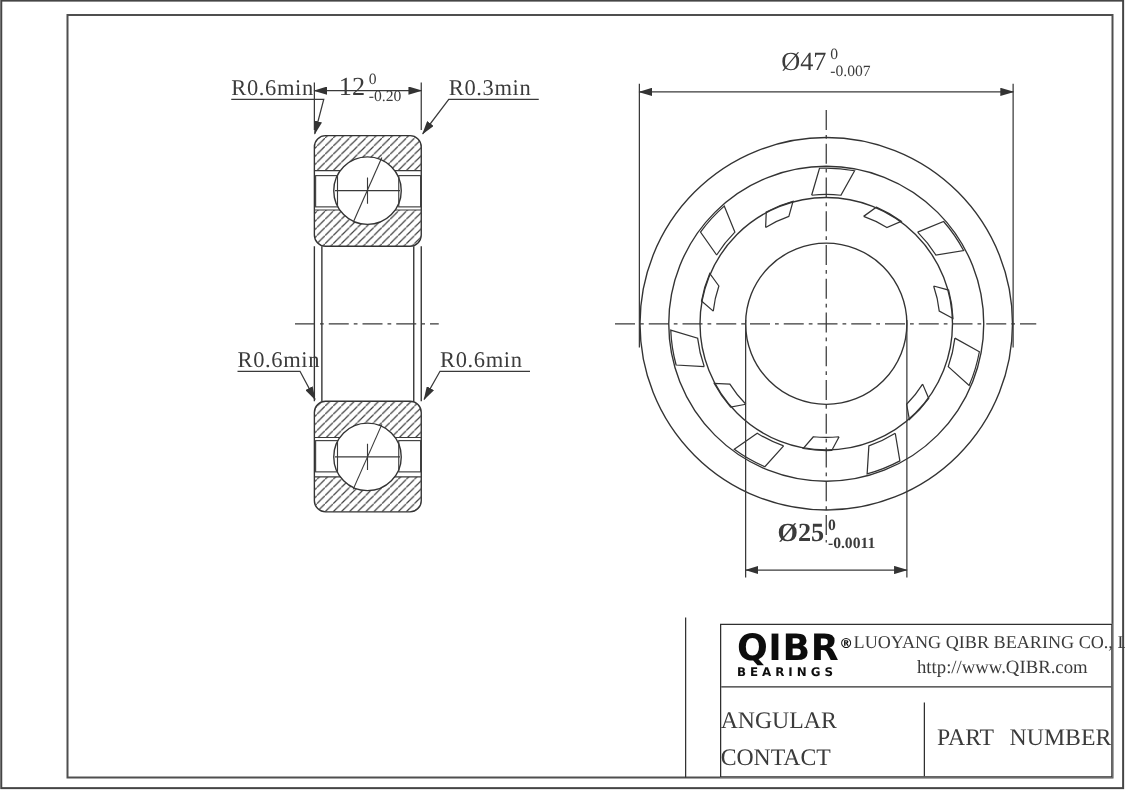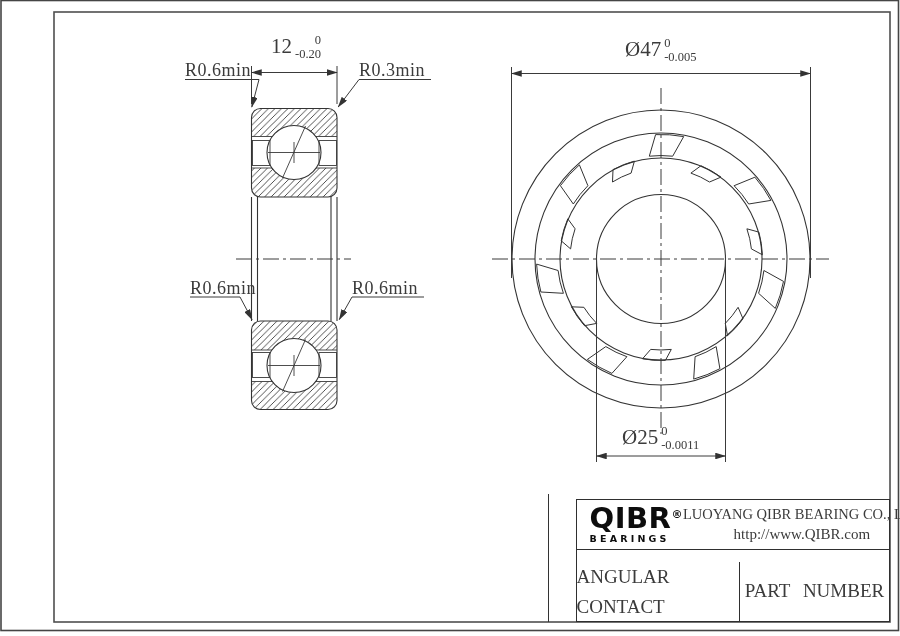--- a/index.html
+++ b/index.html
@@ -26,21 +26,21 @@
   .logo-reg{font-size:11px;vertical-align:10px;font-weight:700;}
   .logo-sub{font-family:"DejaVu Sans", sans-serif;font-weight:700;font-size:9.5px;letter-spacing:3.2px;
             color:#0d0d0d;margin-top:1px;}
   .company-wrap{flex:1;text-align:center;color:#3b3b3b;}
   .company{font-size:14.5px;white-space:nowrap;}
   .website{font-size:15px;margin-top:3px;}
   .tb-row2{flex:1;display:flex;}
   .cell-product{width:163.5px;box-sizing:border-box;border-right:1.6px solid #2f2f2f;
                 display:flex;flex-direction:column;align-items:center;
                 font-size:19px;color:#3b3b3b;line-height:1.55;}
-  .cell-part{flex:1;display:flex;flex-direction:column;align-items:center;justify-content:center;
+  .cell-part{flex:1;display:flex;flex-direction:column;align-items:flex-end;justify-content:center;
              color:#3b3b3b;line-height:1.5;}
   .part-label{font-size:19px;word-spacing:8px;}
   .part-number{font-size:20.5px;}
 </style>
 </head>
 <body>
 
 <div id="stage">
 
   <svg id="drawing" width="900" height="636" viewBox="0 0 900 636">
@@ -158,37 +158,37 @@
       </g>
 
       <g>
         <line class="dimline" x1="596.5" y1="256" x2="596.5" y2="462"></line>
         <line class="dimline" x1="725.5" y1="256" x2="725.5" y2="462"></line>
         <line class="dimline" x1="596.5" y1="456" x2="725.5" y2="456" marker-start="url(#arr)" marker-end="url(#arr)"></line>
       </g>
     </g>
   </svg>
 
-  <div class="dim" style="left:271px;top:36px;text-align:right;">
+  <div class="dim" style="left:271px;top:59px;">
     <span class="dim-val">12</span>
     <span class="dim-tol">
       <span>0</span>
       <span>-0.20</span>
     </span>
   </div>
 
   <div class="dim" style="left:625px;top:39px;">
     <span class="dim-val">Ø47</span>
     <span class="dim-tol">
       <span>0</span>
-      <span>-0.005</span>
+      <span>-0.007</span>
     </span>
   </div>
 
-  <div class="dim" style="left:622px;top:427px;">
+  <div class="dim" style="left:622px;top:416px;font-weight:bold;">
     <span class="dim-val">Ø25</span>
     <span class="dim-tol">
       <span>0</span>
       <span>-0.0011</span>
     </span>
   </div>
 
   <div class="tb-vline"></div>
 
   <div class="tb">

